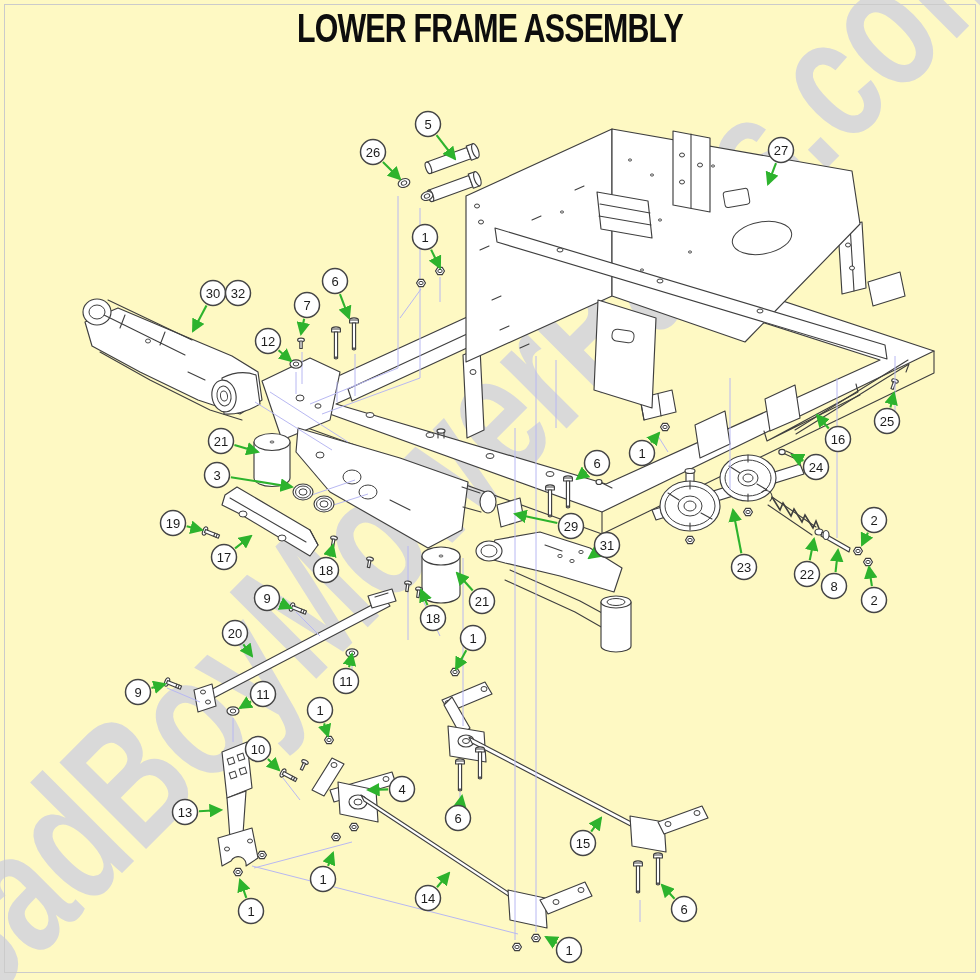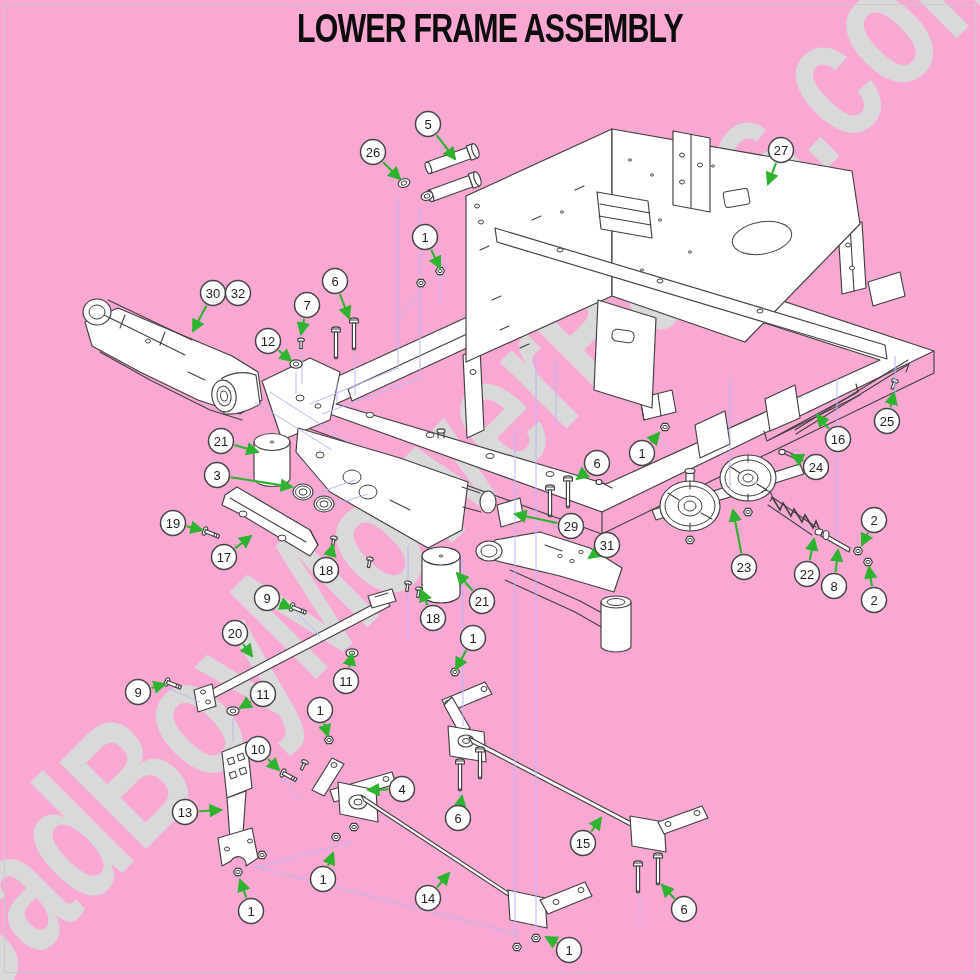--- a/index.html
+++ b/index.html
@@ -1,16 +1,16 @@
 <!DOCTYPE html>
 <html style="--green: #2db32d; --line: #3f3f3f; --leader: #b8b8f2; --wm: #d9d9d9; --costroke: #454545;"><head>
 <meta charset="utf-8">
 <style>
   html,body{margin:0;padding:0;background:#ffffff;}
-  #stage{position:relative;width:980px;height:980px;background:#f9a8d4;overflow:hidden;
+  #stage{position:relative;width:980px;height:980px;background:#fef9c3;overflow:hidden;
          font-family:"Liberation Sans",sans-serif;}
   #title{position:absolute;top:8px;left:0;width:100%;text-align:center;
          font-size:37px;font-weight:bold;color:#0d0d0d;letter-spacing:-1px;
          transform:scale(0.82,1.12);white-space:nowrap;}
   svg{position:absolute;top:0;left:0;}
   .part{stroke:var(--line);stroke-width:1.15;fill:#ffffff;stroke-linejoin:round;}
   .partline{stroke:var(--line);stroke-width:1.1;fill:none;stroke-linejoin:round;stroke-linecap:round;}
   .hole{stroke:var(--line);stroke-width:1;fill:#ffffff;}
   .dot{stroke:var(--line);stroke-width:0.9;fill:#ffffff;}
   .leader{stroke:var(--leader);stroke-width:1;fill:none;}

